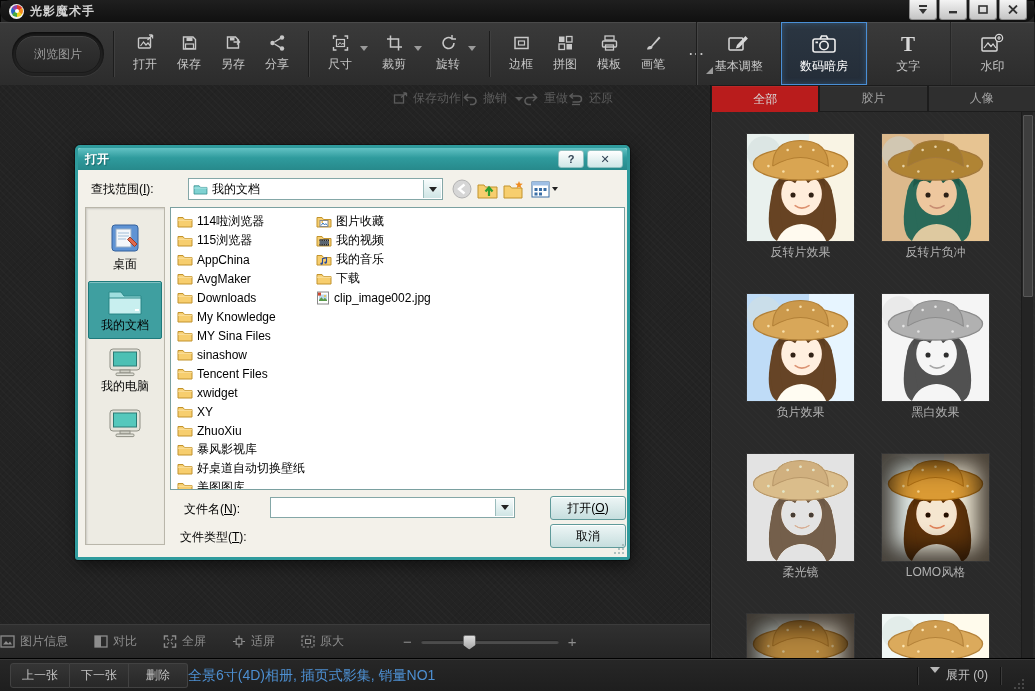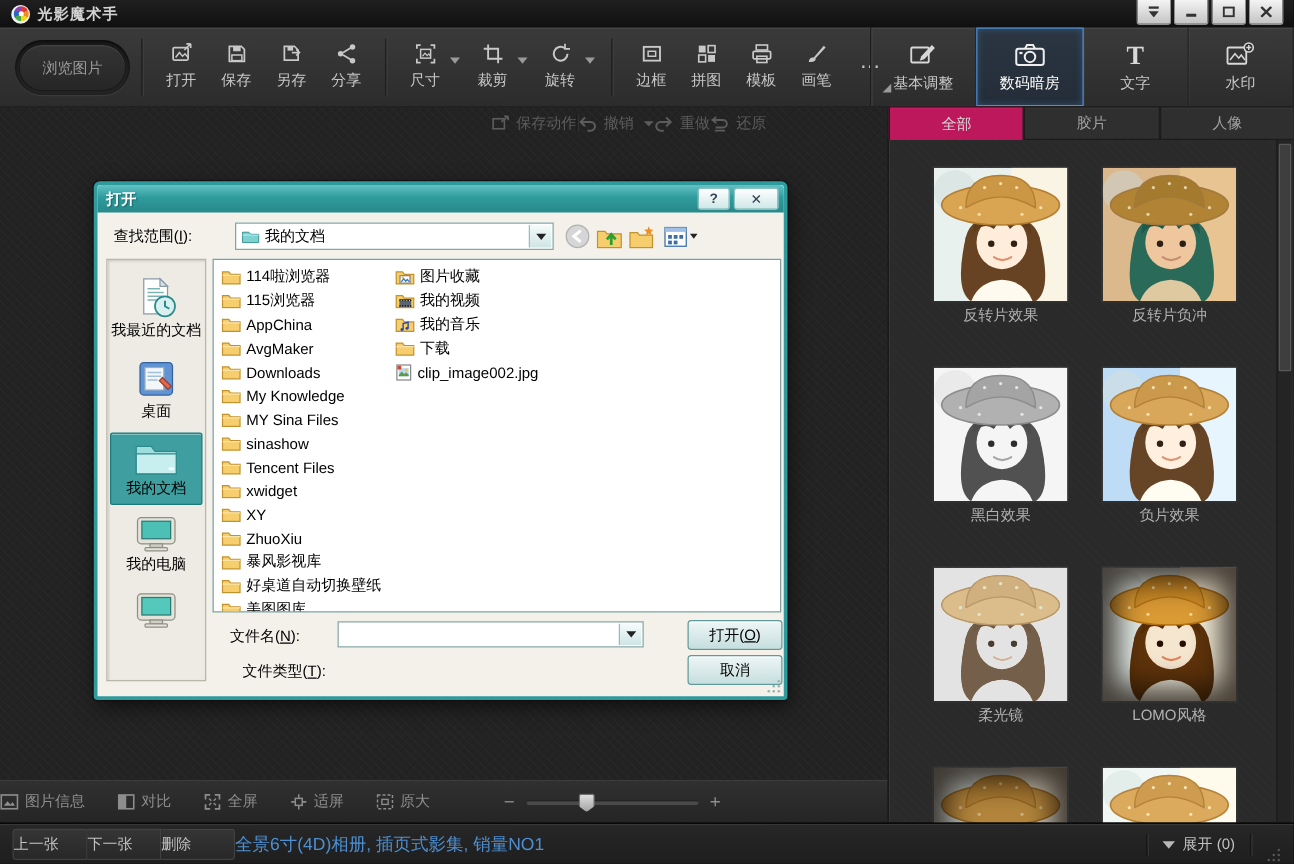--- a/index.html
+++ b/index.html
@@ -5,21 +5,21 @@
   html,body{margin:0;padding:0}
   body{
     width:1035px;height:691px;position:relative;overflow:hidden;
     font-family:"Liberation Sans","DejaVu Sans",sans-serif;font-size:12px;
     background:#232323;box-shadow:inset 0 0 0 1px #060606;
     -webkit-user-select:none;user-select:none;
   }
   svg{display:block}
   
   .titlebar{position:absolute;left:0;top:0;width:1035px;height:22px;
-    background:linear-gradient(#1f1f1f,#101010);display:flex;align-items:center;}
+    background:linear-gradient(#1f1f1f,#101010);display:flex;align-items:center;border-radius:11px;}
   .applogo{width:15px;height:15px;margin-left:9px;border-radius:50%;background:#f2f2f2;
     display:flex;align-items:center;justify-content:center;}
   .applogo .wheel{width:12px;height:12px;border-radius:50%;
     background:conic-gradient(#e23b2e 0 60deg,#f28a1d 60deg 120deg,#f2d31d 120deg 180deg,#47a943 180deg 240deg,#2a66c8 240deg 300deg,#8e44ad 300deg 360deg);
     display:flex;align-items:center;justify-content:center;}
   .applogo .hub{width:4px;height:4px;border-radius:50%;background:#fff}
   .apptitle{color:#d2d2d2;margin-left:6px;font-weight:bold;letter-spacing:1px}
   .winbtns{position:absolute;right:8px;top:0;display:flex;gap:2px}
   .winbtn{width:26px;height:19px;border-radius:0 0 3px 3px;
     background:linear-gradient(#f4f4f4,#c4c4c4);border:1px solid #8f8f8f;border-top:none;
@@ -76,21 +76,21 @@
   .zhandle{position:absolute;left:42px;top:-5px;width:11px;height:13px;
     background:linear-gradient(#dedede,#a5a5a5);border:1px solid #6f6f6f;border-radius:2px;
     clip-path:polygon(0 0,100% 0,100% 68%,50% 100%,0 68%)}
   
   .rpanel{position:absolute;left:710px;top:85px;width:325px;height:573px;background:#2a2a2a;
     border-left:1px solid #161616;box-shadow:inset 1px 0 0 #363636;
     background-image:repeating-linear-gradient(45deg,rgba(255,255,255,.012) 0 1px,transparent 1px 5px)}
   .rtabs{position:absolute;left:0;top:0;width:325px;height:27px;display:flex;background:#262626}
   .rtab{flex:1;display:flex;align-items:center;justify-content:center;color:#a2a2a2;
     background:#2f2f2f;border:1px solid #1c1c1c;box-shadow:inset 0 1px 0 rgba(255,255,255,.05)}
-  .rtab.active{background:#be185d;border-bottom:none;color:#d9d9d9}
+  .rtab.active{background:#b91c1c;border-bottom:none;color:#d9d9d9}
   .fx-grid{position:absolute;left:0;top:27px;width:325px;height:546px;overflow:hidden;
     display:flex;flex-wrap:wrap;align-content:flex-start;padding:22px 0 0 36px;box-sizing:border-box}
   .fx-item{width:107px;margin-bottom:34px}
   .fx-item:nth-of-type(2n+1){margin-right:28px}
   .thumb{position:relative;width:107px;height:107px;overflow:hidden;background:#111;
     box-shadow:0 0 0 1px rgba(255,255,255,.05)}
   .thumb svg{width:100%;height:100%}
   .fx-label{height:16px;margin-top:3px;text-align:center;color:#b2b2b2;white-space:nowrap}
   
   .p-bg{fill:#dfe5e3}.p-bg2{fill:#ece8dc}.p-blur{fill:#c9d4d2;opacity:.55}
@@ -121,28 +121,28 @@
   .thumb.fx-cross .p-shoulder{fill:#dec9a0}
   .rscroll{position:absolute;right:3px;top:27px;bottom:0;width:11px;background:#242424;
     border-left:1px solid #1b1b1b}
   .rscroll-thumb{position:absolute;left:1px;top:3px;width:8px;height:180px;background:#3e3e3e;
     border:1px solid #585858;border-radius:1px}
   
   .statusbar{position:absolute;left:0;top:658px;width:1035px;height:33px;
     background:linear-gradient(#272727,#1e1e1e);border-top:1px solid #000;
     box-shadow:inset 0 1px 0 #373737;display:flex;align-items:center}
   .sbtns{display:flex;margin-left:10px}
-  .sbtn{width:58px;height:23px;line-height:23px;text-align:left;color:#c2c2c2;
+  .sbtn{width:58px;height:23px;line-height:23px;text-align:center;color:#c2c2c2;
     background:linear-gradient(#353535,#282828);border:1px solid #424242;border-left:none}
   .sbtn:first-child{border-left:1px solid #424242;border-radius:3px 0 0 3px}
   .sbtn:last-child{border-radius:0 3px 3px 0}
   .promo{color:#4d8fd1;font-size:14px}
   .sright{position:absolute;right:10px;top:0;height:33px;display:flex;align-items:center;gap:12px}
   .ssep{width:1px;height:18px;background:#141414;box-shadow:1px 0 0 #3a3a3a}
-  .expand{display:flex;align-items:center;gap:6px;color:#c0c0c0}
+  .expand{display:flex;gap:6px;color:#c0c0c0}
   .expand-tri{width:0;height:0;border-left:5px solid transparent;border-right:5px solid transparent;
     border-top:6px solid #b8b8b8}
   .grip{width:12px;height:12px;align-self:flex-end;margin-bottom:2px}
   
   .dialog{position:absolute;left:75px;top:60px;width:555px;height:415px;box-sizing:border-box;
     border:3px solid #2f9b9d;border-radius:5px 5px 3px 3px;background:#f3f1ea;
     box-shadow:2px 5px 16px rgba(0,0,0,.55),0 0 0 1px rgba(0,0,0,.35)}
   .dlg-titlebar{height:22px;border-radius:3px 3px 0 0;position:relative;
     background:linear-gradient(#62c2c4,#2f9b9d 45%,#27898b);display:flex;align-items:center}
   .dlg-title{color:#fff;font-weight:bold;margin-left:7px;text-shadow:1px 1px 1px #17696b}
@@ -435,30 +435,20 @@
             <rect x="12.5" y="7" width="3" height="3" fill="#3a6ea5"></rect>
             <rect x="3.5" y="11.5" width="3" height="3" fill="#3a6ea5"></rect>
             <rect x="8" y="11.5" width="3" height="3" fill="#3a6ea5"></rect>
           </svg>
         <span style="width:0;height:0;border-left:3.5px solid transparent;border-right:3.5px solid transparent;border-top:4px solid #222;margin-left:2px"></span>
       </div>
 
       <div class="places">
         <div class="place">
           <svg width="34" height="34" viewBox="0 0 34 34">
-              <path d="M7,2 h13 l6,6 v22 H7 z" fill="#fff" stroke="#8a9aa8"></path>
-              <path d="M20,2 l6,6 h-6 z" fill="#d8e2ea" stroke="#8a9aa8"></path>
-              <path d="M10,10 h10 M10,13 h13 M10,16 h13 M10,19 h8" stroke="#7fb4b6" stroke-width="1.2"></path>
-              <circle cx="24" cy="24" r="8" fill="#d8f0f0" stroke="#2a8a8c" stroke-width="1.4"></circle>
-              <path d="M24,19.5 V24 l3.5,2" fill="none" stroke="#2a8a8c" stroke-width="1.6"></path>
-            </svg>
-          <div class="place-label">我最近的文档</div>
-        </div>
-        <div class="place">
-          <svg width="34" height="34" viewBox="0 0 34 34">
               <rect x="4" y="4" width="26" height="26" rx="3" fill="#5f93d4" stroke="#35619c"></rect>
               <rect x="8" y="8" width="15" height="18" fill="#f4f7fa" stroke="#9ab0c8"></rect>
               <path d="M10,12 h11 M10,15 h11 M10,18 h8" stroke="#9fc0da" stroke-width="1.2"></path>
               <path d="M22,16 l7,7 -2.5,2.5 -7,-7 z" fill="#e06a4e" stroke="#9c3c28"></path>
             </svg>
           <div class="place-label">桌面</div>
         </div>
         <div class="place selected">
           <svg width="36" height="30" viewBox="0 0 36 30">
               <path d="M2,6 h12 l3,4 h17 V28 H2 z" fill="#9fdede" stroke="#2e8b8b"></path>
@@ -668,21 +658,21 @@
 
       <span class="dlg-label" style="left:106px;top:331px"><span>文件名(</span><span class="mn">N</span><span>):</span></span>
       <div class="combo" style="left:192px;top:327px;width:245px;height:21px">
         <span></span>
         <div class="combo-arrow"></div>
       </div>
       <div class="dlg-btn2" style="left:472px;top:326px">
           <span><span>打开(</span><span class="mn">O</span><span>)</span></span>
         </div>
 
-      <span class="dlg-label" style="left:116px;top:359px"><span>文件类型(</span><span class="mn">T</span><span>):</span></span>
+      <span class="dlg-label" style="left:102px;top:359px"><span>文件类型(</span><span class="mn">T</span><span>):</span></span>
       <div class="dlg-btn2" style="left:472px;top:354px">
           <span>取消</span>
         </div>
 
       <svg class="dlg-grip" width="12" height="12" viewBox="0 0 12 12">
           <circle cx="10" cy="2" r="1" fill="#9ab2b2"></circle>
           <circle cx="6" cy="6" r="1" fill="#9ab2b2"></circle>
           <circle cx="10" cy="6" r="1" fill="#9ab2b2"></circle>
           <circle cx="2" cy="10" r="1" fill="#9ab2b2"></circle>
           <circle cx="6" cy="10" r="1" fill="#9ab2b2"></circle>
@@ -797,20 +787,49 @@
             <circle class="p-eye" cx="43" cy="57" r="2.4"></circle>
             <circle class="p-eye" cx="60" cy="57" r="2.4"></circle>
             <path class="p-mouth" d="M45,67 Q51,71.5 58,67"></path>
             <path class="p-shoulder" d="M28,100 Q34,85 51,84 Q68,85 74,100 Z"></path>
           </svg>
         </div>
         <div class="fx-label">反转片负冲</div>
       </div>
 
       <div class="fx-item">
+        <div class="thumb fx-negative">
+          <svg viewBox="0 0 100 100" preserveAspectRatio="none">
+            <rect class="p-bg" width="100" height="100"></rect>
+            <rect class="p-bg2" x="58" width="42" height="100"></rect>
+            <circle class="p-blur" cx="16" cy="18" r="16"></circle>
+            <path class="p-hair" d="M24,52 Q15,92 28,100 L76,100 Q89,92 79,52 Q74,36 51,35 Q28,36 24,52"></path>
+            <path class="p-strand" d="M24,52 Q19,80 27,99 L37,99 Q29,78 31,54 Z"></path>
+            <path class="p-strand" d="M79,52 Q84,80 76,99 L66,99 Q74,78 72,54 Z"></path>
+            <ellipse class="p-face" cx="51" cy="56" rx="19" ry="20"></ellipse>
+            <path class="p-bangs" d="M29,50 Q30,28 51,26 Q72,28 73,50 Q64,38 57,46 Q51,36 45,46 Q37,40 29,50"></path>
+            <ellipse class="p-brim" cx="50" cy="28" rx="44" ry="15"></ellipse>
+            <path class="p-crown" d="M24,30 Q24,6 50,6 Q76,6 76,30 Q62,22 50,22 Q38,22 24,30"></path>
+            <circle class="p-dot" cx="20" cy="30" r="1.2"></circle>
+            <circle class="p-dot" cx="34" cy="35" r="1.2"></circle>
+            <circle class="p-dot" cx="66" cy="35" r="1.2"></circle>
+            <circle class="p-dot" cx="80" cy="30" r="1.2"></circle>
+            <circle class="p-dot" cx="50" cy="12" r="1.2"></circle>
+            <circle class="p-dot" cx="38" cy="15" r="1.2"></circle>
+            <circle class="p-dot" cx="62" cy="15" r="1.2"></circle>
+            <circle class="p-eye" cx="43" cy="57" r="2.4"></circle>
+            <circle class="p-eye" cx="60" cy="57" r="2.4"></circle>
+            <path class="p-mouth" d="M45,67 Q51,71.5 58,67"></path>
+            <path class="p-shoulder" d="M28,100 Q34,85 51,84 Q68,85 74,100 Z"></path>
+          </svg>
+        </div>
+        <div class="fx-label">负片效果</div>
+      </div>
+
+      <div class="fx-item">
         <div class="thumb fx-bw">
           <svg viewBox="0 0 100 100" preserveAspectRatio="none">
             <rect class="p-bg" width="100" height="100"></rect>
             <rect class="p-bg2" x="58" width="42" height="100"></rect>
             <circle class="p-blur" cx="16" cy="18" r="16"></circle>
             <path class="p-hair" d="M24,52 Q15,92 28,100 L76,100 Q89,92 79,52 Q74,36 51,35 Q28,36 24,52"></path>
             <path class="p-strand" d="M24,52 Q19,80 27,99 L37,99 Q29,78 31,54 Z"></path>
             <path class="p-strand" d="M79,52 Q84,80 76,99 L66,99 Q74,78 72,54 Z"></path>
             <ellipse class="p-face" cx="51" cy="56" rx="19" ry="20"></ellipse>
             <path class="p-bangs" d="M29,50 Q30,28 51,26 Q72,28 73,50 Q64,38 57,46 Q51,36 45,46 Q37,40 29,50"></path>
@@ -823,49 +842,20 @@
             <circle class="p-dot" cx="50" cy="12" r="1.2"></circle>
             <circle class="p-dot" cx="38" cy="15" r="1.2"></circle>
             <circle class="p-dot" cx="62" cy="15" r="1.2"></circle>
             <circle class="p-eye" cx="43" cy="57" r="2.4"></circle>
             <circle class="p-eye" cx="60" cy="57" r="2.4"></circle>
             <path class="p-mouth" d="M45,67 Q51,71.5 58,67"></path>
             <path class="p-shoulder" d="M28,100 Q34,85 51,84 Q68,85 74,100 Z"></path>
           </svg>
         </div>
         <div class="fx-label">黑白效果</div>
-      </div>
-
-      <div class="fx-item">
-        <div class="thumb fx-negative">
-          <svg viewBox="0 0 100 100" preserveAspectRatio="none">
-            <rect class="p-bg" width="100" height="100"></rect>
-            <rect class="p-bg2" x="58" width="42" height="100"></rect>
-            <circle class="p-blur" cx="16" cy="18" r="16"></circle>
-            <path class="p-hair" d="M24,52 Q15,92 28,100 L76,100 Q89,92 79,52 Q74,36 51,35 Q28,36 24,52"></path>
-            <path class="p-strand" d="M24,52 Q19,80 27,99 L37,99 Q29,78 31,54 Z"></path>
-            <path class="p-strand" d="M79,52 Q84,80 76,99 L66,99 Q74,78 72,54 Z"></path>
-            <ellipse class="p-face" cx="51" cy="56" rx="19" ry="20"></ellipse>
-            <path class="p-bangs" d="M29,50 Q30,28 51,26 Q72,28 73,50 Q64,38 57,46 Q51,36 45,46 Q37,40 29,50"></path>
-            <ellipse class="p-brim" cx="50" cy="28" rx="44" ry="15"></ellipse>
-            <path class="p-crown" d="M24,30 Q24,6 50,6 Q76,6 76,30 Q62,22 50,22 Q38,22 24,30"></path>
-            <circle class="p-dot" cx="20" cy="30" r="1.2"></circle>
-            <circle class="p-dot" cx="34" cy="35" r="1.2"></circle>
-            <circle class="p-dot" cx="66" cy="35" r="1.2"></circle>
-            <circle class="p-dot" cx="80" cy="30" r="1.2"></circle>
-            <circle class="p-dot" cx="50" cy="12" r="1.2"></circle>
-            <circle class="p-dot" cx="38" cy="15" r="1.2"></circle>
-            <circle class="p-dot" cx="62" cy="15" r="1.2"></circle>
-            <circle class="p-eye" cx="43" cy="57" r="2.4"></circle>
-            <circle class="p-eye" cx="60" cy="57" r="2.4"></circle>
-            <path class="p-mouth" d="M45,67 Q51,71.5 58,67"></path>
-            <path class="p-shoulder" d="M28,100 Q34,85 51,84 Q68,85 74,100 Z"></path>
-          </svg>
-        </div>
-        <div class="fx-label">负片效果</div>
       </div>
 
       <div class="fx-item">
         <div class="thumb fx-soft">
           <svg viewBox="0 0 100 100" preserveAspectRatio="none">
             <rect class="p-bg" width="100" height="100"></rect>
             <rect class="p-bg2" x="58" width="42" height="100"></rect>
             <circle class="p-blur" cx="16" cy="18" r="16"></circle>
             <path class="p-hair" d="M24,52 Q15,92 28,100 L76,100 Q89,92 79,52 Q74,36 51,35 Q28,36 24,52"></path>
             <path class="p-strand" d="M24,52 Q19,80 27,99 L37,99 Q29,78 31,54 Z"></path>

